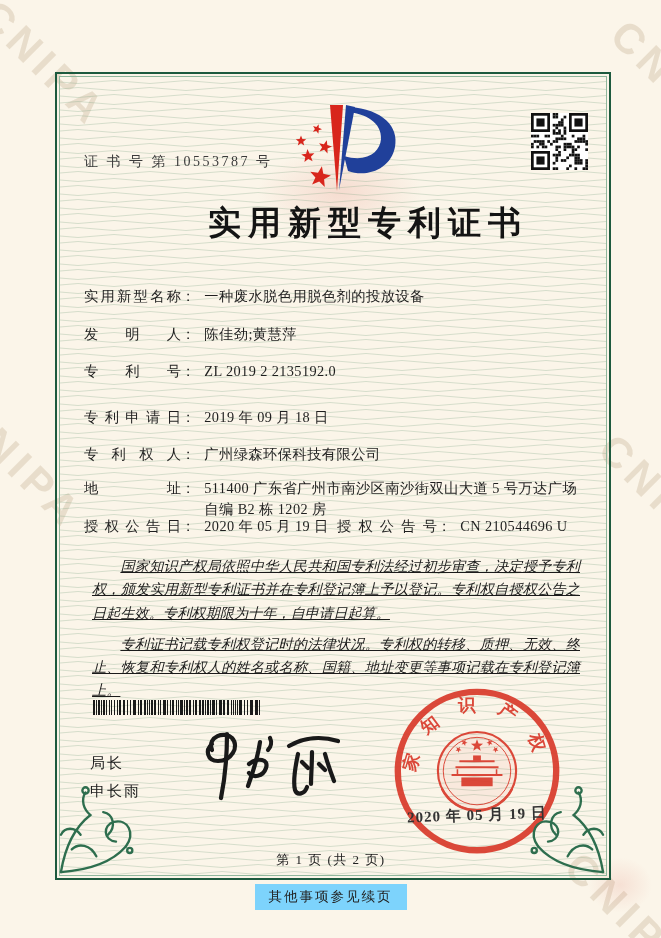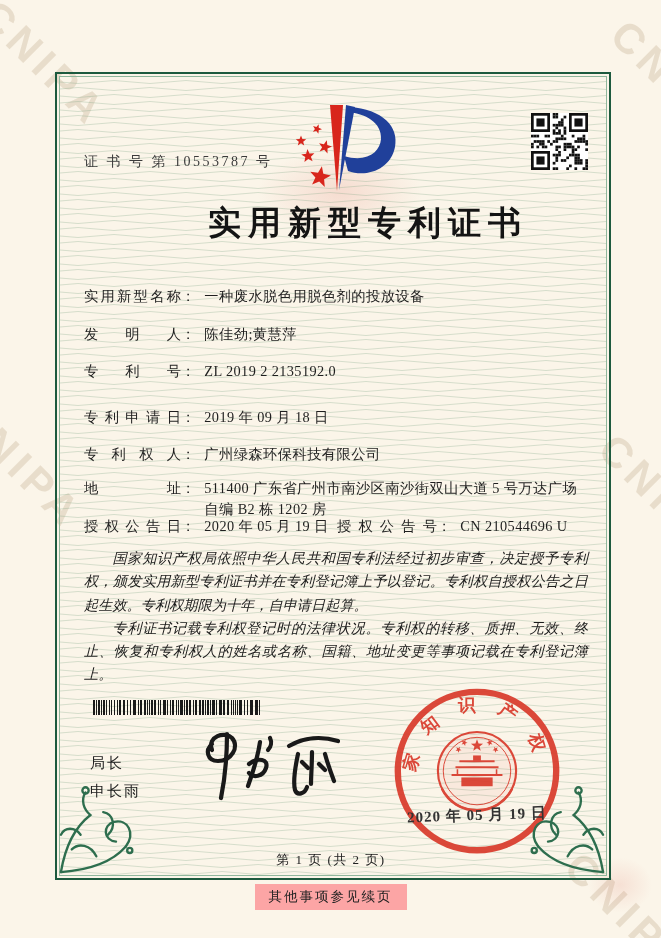--- a/index.html
+++ b/index.html
@@ -21,32 +21,32 @@
   #qr{position:absolute;left:531px;top:113px;}
   .title{position:absolute;left:55px;top:201px;width:552px;text-align:center;font-size:33px;
          font-weight:bold;letter-spacing:7px;color:#141414;padding-left:37px;}
   .row{position:absolute;left:84px;font-size:14.3px;color:#1f1f1f;line-height:21px;white-space:nowrap;}
   .f-label{display:inline-block;width:97px;text-align:justify;text-align-last:justify;vertical-align:top;}
   .f-colon{display:inline-block;vertical-align:top;}
   .f-value{display:inline-block;margin-left:9px;letter-spacing:.4px;vertical-align:top;white-space:pre-line;}
   .pair2{position:absolute;left:253px;top:0;}
   .paras{position:absolute;left:84px;top:547px;width:504px;font-size:14.2px;line-height:23.3px;
          color:#1b1b1b;text-align:justify;font-style:italic;}
-  .paras p{margin:0;text-indent:2em;}
+  .paras p{margin:8px;text-indent:2em;text-decoration:underline;}
   #barcode{position:absolute;left:93px;top:700px;}
   .gov{position:absolute;left:90px;font-family:"Liberation Sans","DejaVu Sans",sans-serif;
        font-size:15px;color:#202020;letter-spacing:2px;}
   #autograph{position:absolute;left:192px;top:726px;}
   #seal{position:absolute;left:389px;top:687px;}
   .seal-date{position:absolute;left:396px;top:806px;width:162px;text-align:center;font-size:15px;
              font-weight:bold;color:#333;letter-spacing:1px;transform:rotate(-2deg);z-index:5;white-space:nowrap;}
   .page-ind{position:absolute;left:55px;top:851px;width:552px;text-align:center;font-size:13px;
             letter-spacing:1.5px;color:#222;}
   .flourish{position:absolute;z-index:4;}
-  .footer-note{position:absolute;left:50%;top:884px;transform:translateX(-50%);background:#fca5a5;
+  .footer-note{position:absolute;left:50%;top:884px;transform:translateX(-50%);background:#7dd3fc;
                padding:4px 14px;font-size:13.5px;letter-spacing:2px;color:#222;z-index:5;}
 </style>
 </head>
 <body>
 
 <div class="page">
 
   <span class="wm" style="left:-12px;top:-16px;">CNIPA</span>
   <span class="wm" style="left:618px;top:4px;">CNIPA</span>
   <span class="wm" style="left:-36px;top:386px;">CNIPA</span>

